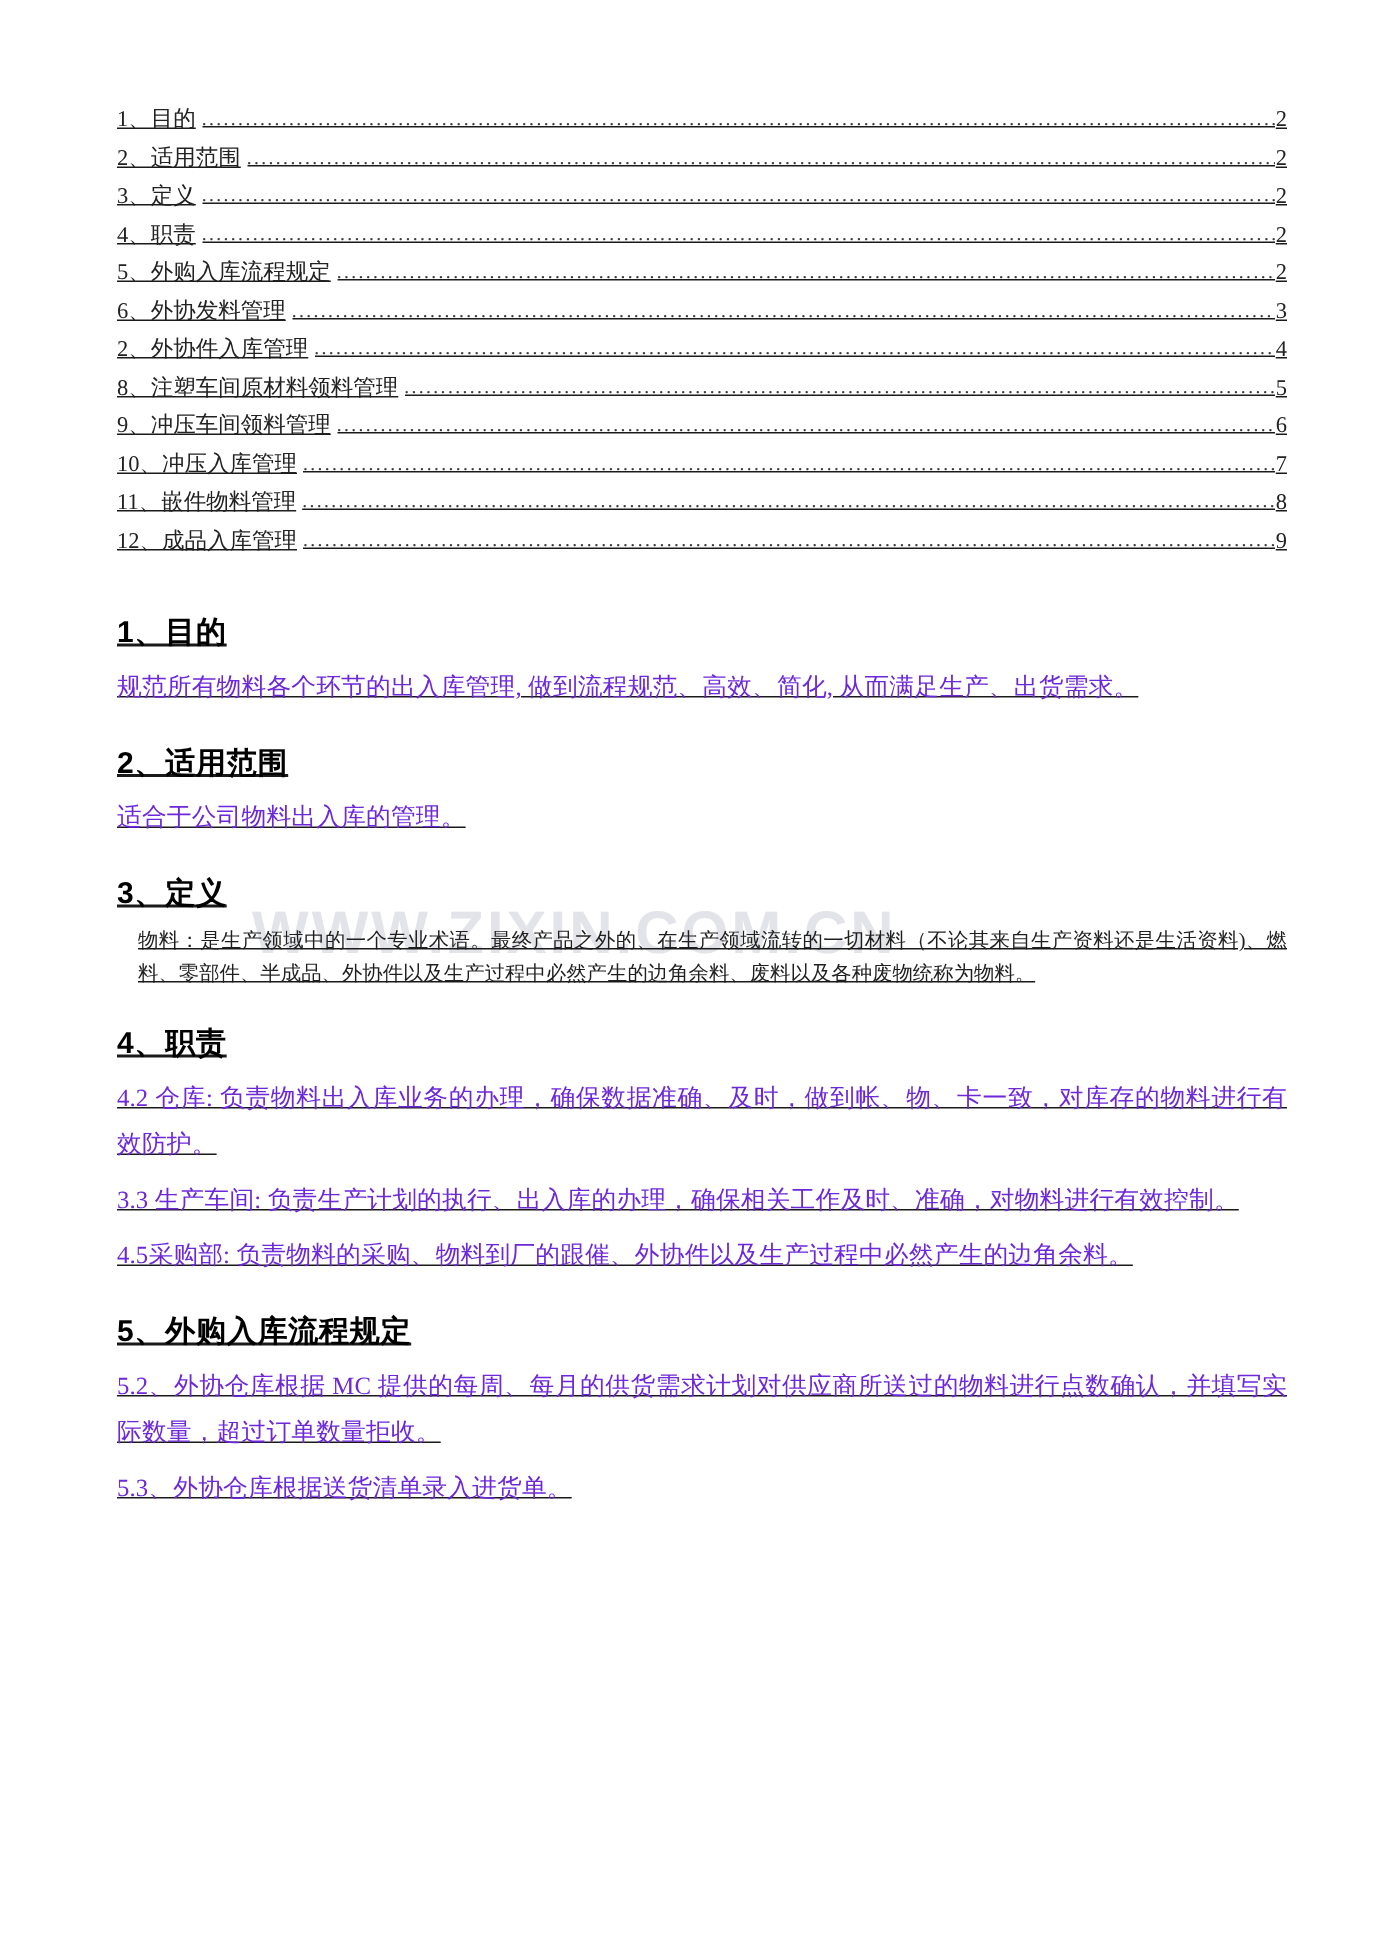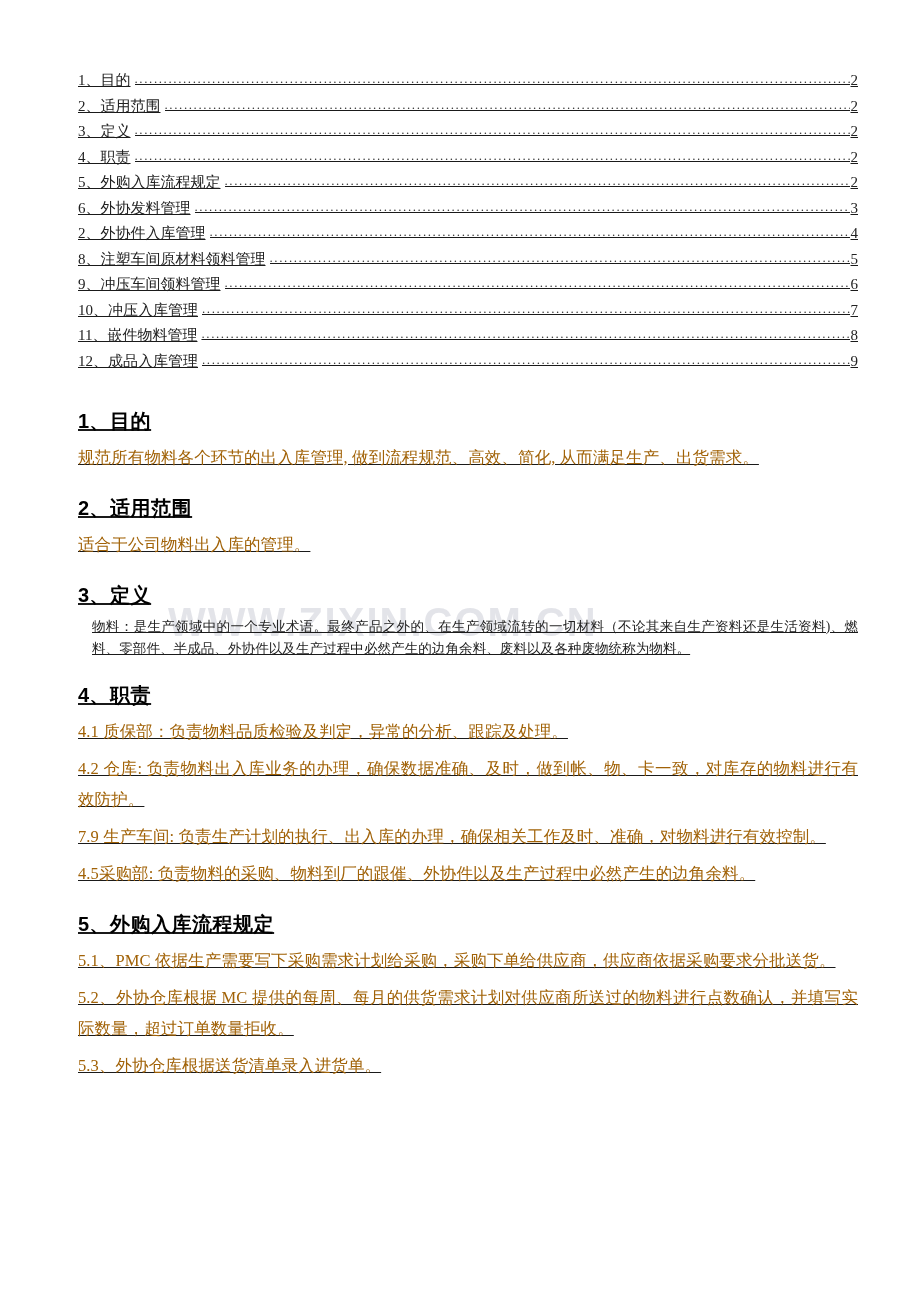--- a/index.html
+++ b/index.html
@@ -74,21 +74,21 @@
     color: #000;
     margin: 22px 0 7px 0;
     letter-spacing: 0.5px;
   }
 
   
   p.body {
     font-size: 16.5px;
     line-height: 31px;
     margin: 0 0 9px 0;
-    color: #a16207;
+    color: #6d28d9;
     text-align: justify;
     letter-spacing: 0.1px;
   }
   p.body.tight { margin-bottom: 6px; }
 
   p.small {
     font-size: 13.6px;
     line-height: 22px;
     margin: 0 0 6px 14px;
     color: #1f1f1f;
@@ -186,24 +186,22 @@
     <h2 class="sec">1、目的</h2>
     <p class="body sec-body-first">规范所有物料各个环节的出入库管理, 做到流程规范、高效、简化, 从而满足生产、出货需求。</p>
 
     <h2 class="sec">2、适用范围</h2>
     <p class="body sec-body-first">适合于公司物料出入库的管理。</p>
 
     <h2 class="sec">3、定义</h2>
     <p class="small sec-body-first">物料：是生产领域中的一个专业术语。最终产品之外的、在生产领域流转的一切材料（不论其来自生产资料还是生活资料)、燃料、零部件、半成品、外协件以及生产过程中必然产生的边角余料、废料以及各种废物统称为物料。</p>
 
     <h2 class="sec">4、职责</h2>
-    <p class="body tight">4.1 质保部：负责物料品质检验及判定，异常的分析、跟踪及处理。</p>
     <p class="body tight">4.2 仓库: 负责物料出入库业务的办理，确保数据准确、及时，做到帐、物、卡一致，对库存的物料进行有效防护。</p>
-    <p class="body tight">7.9 生产车间: 负责生产计划的执行、出入库的办理，确保相关工作及时、准确，对物料进行有效控制。</p>
+    <p class="body tight">3.3 生产车间: 负责生产计划的执行、出入库的办理，确保相关工作及时、准确，对物料进行有效控制。</p>
     <p class="body tight">4.5采购部: 负责物料的采购、物料到厂的跟催、外协件以及生产过程中必然产生的边角余料。</p>
 
     <h2 class="sec">5、外购入库流程规定</h2>
-    <p class="body tight">5.1、PMC 依据生产需要写下采购需求计划给采购，采购下单给供应商，供应商依据采购要求分批送货。</p>
     <p class="body tight">5.2、外协仓库根据 MC 提供的每周、每月的供货需求计划对供应商所送过的物料进行点数确认，并填写实际数量，超过订单数量拒收。</p>
     <p class="body tight">5.3、外协仓库根据送货清单录入进货单。</p>
 
   </div>
 </div>
 
 </body></html>

